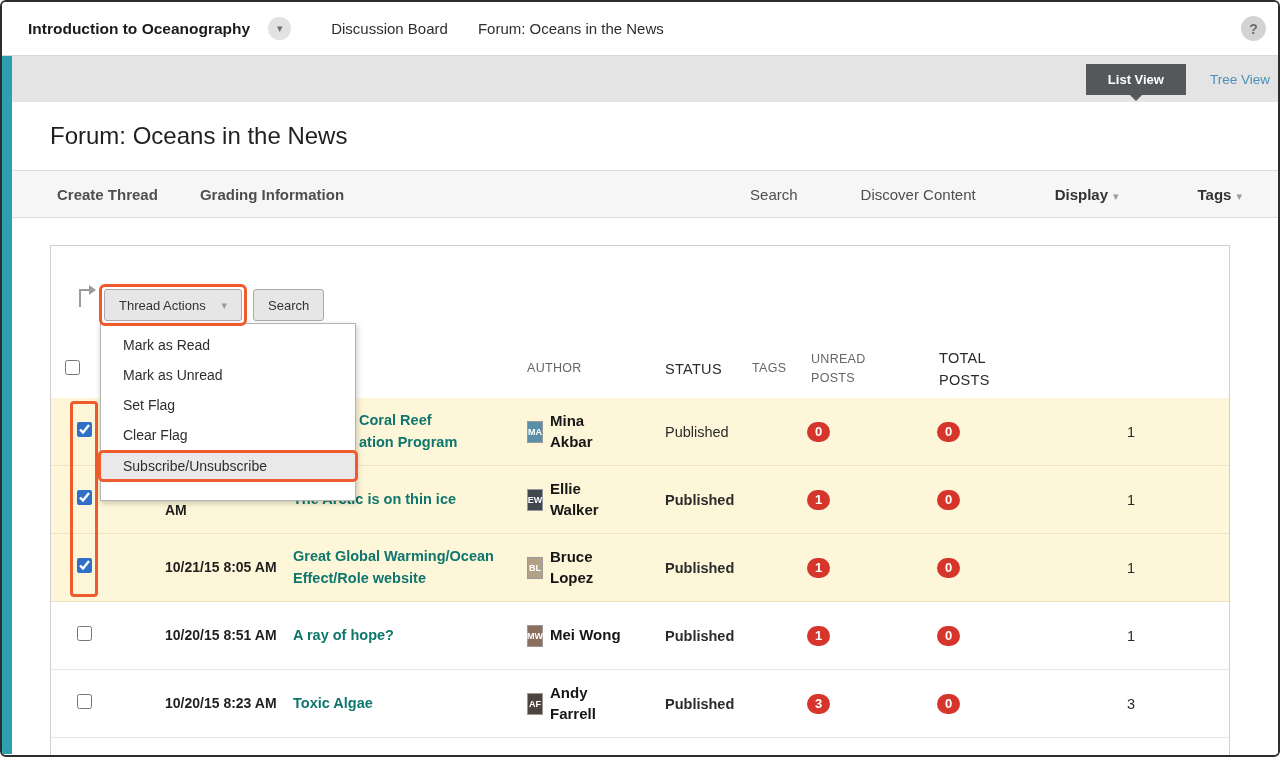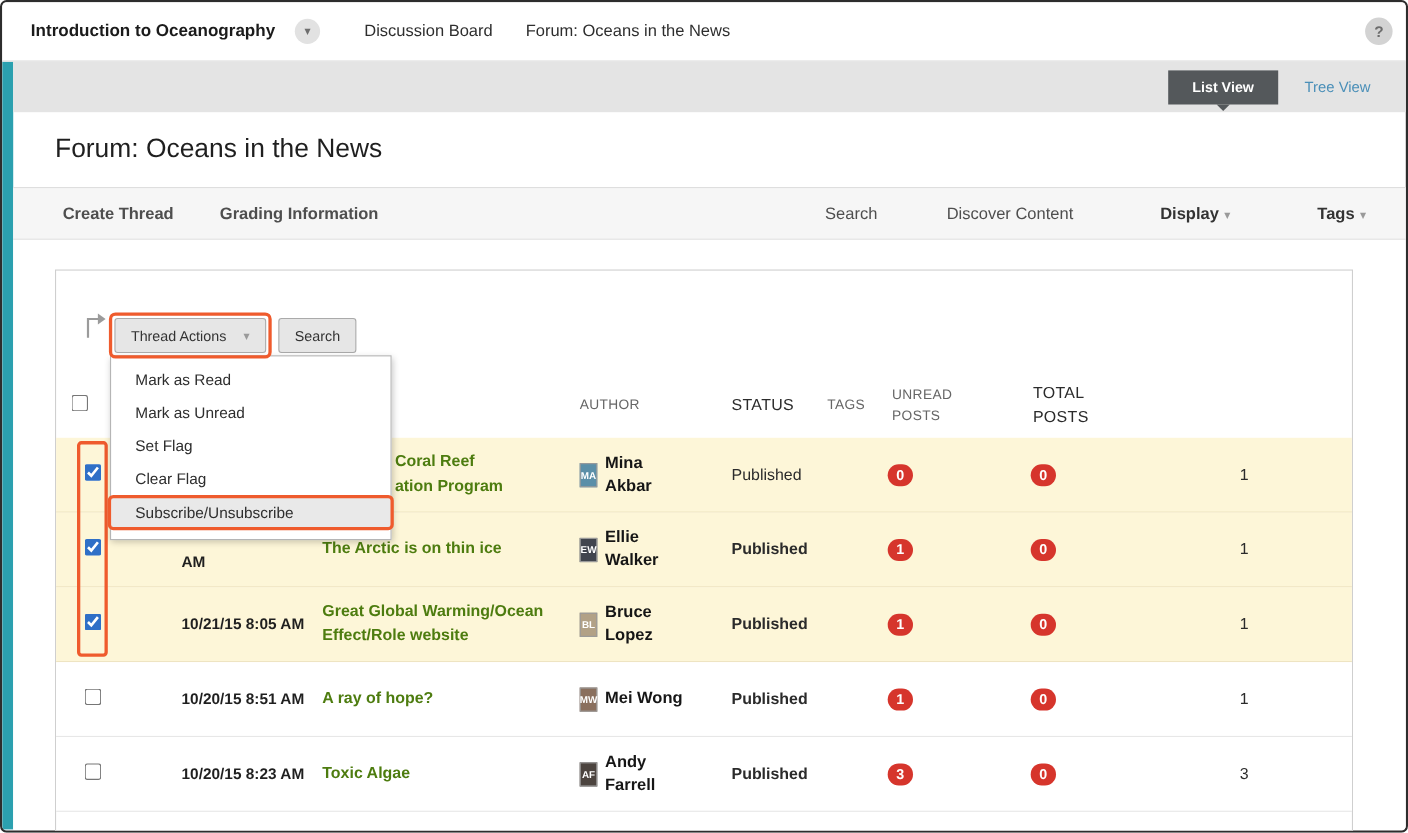--- a/index.html
+++ b/index.html
@@ -22,21 +22,21 @@
   .help-circle { position:absolute; right:12px; top:14px; width:25px; height:25px;
                  border-radius:50%; background:#d3d3d3; color:#6c6c6c; font-weight:bold;
                  font-size:14px; display:flex; align-items:center; justify-content:center; }
 
   .body-wrap { display:flex; height:698px; }
   .teal-stripe { width:10px; background:#2ba0af; flex:none; }
   .main { flex:1; min-width:0; display:flex; flex-direction:column; }
 
   
   .gray-band { height:46px; background:#e4e4e4; position:relative; flex:none; }
-  .view-toggle { position:absolute; right:32px; top:0; height:100%;
+  .view-toggle { position:absolute; right:8px; top:0; height:100%;
                  display:flex; align-items:center; }
   .list-tab { position:relative; background:#54585b; color:#fff; font-size:13px;
               font-weight:bold; padding:8px 22px; cursor:pointer; }
   .list-tab::after { content:''; position:absolute; top:100%; left:50%; margin-left:-6px;
                      border:6px solid transparent; border-top-color:#54585b; }
   .tree-link { margin-left:24px; color:#4a8fb8; font-size:13.5px; text-decoration:none; }
 
   
   .title-area { height:68px; display:flex; align-items:center; padding-left:38px; flex:none; }
   .page-title { font-size:24px; color:#1f1f1f; }
@@ -62,21 +62,21 @@
   .ta-callout { position:absolute; left:48px; top:38px; border:3px solid #ef5b2d;
                 border-radius:6px; padding:2px; z-index:25; }
   .btn { display:inline-flex; align-items:center; background:#e6e6e6;
          border:1px solid #aaa; border-radius:3px; font-size:13px; color:#333;
          padding:0 14px; height:32px; cursor:pointer; }
   .ta-btn { width:138px; justify-content:space-between; }
   .collect-btn { position:absolute; left:202px; top:43px; }
 
   .menu { position:absolute; left:49px; top:77px; width:256px; background:#fff;
           border:1px solid #b5b5b5; box-shadow:1px 2px 6px rgba(0,0,0,0.22);
-          z-index:20; padding:6px 0 8px; }
+          z-index:20; padding:6px 0 18px; }
   .menu-item { font-size:14px; color:#2e2e2e; padding:7px 10px 7px 22px; cursor:pointer; }
   .menu-item.hl { background:#e9e9e9; border:3px solid #ef5b2d; border-radius:5px;
                   margin:0 -3px; padding:5px 10px 5px 22px; }
 
   .checkbox-callout { position:absolute; left:19px; top:155px; width:28px; height:196px;
                       border:3px solid #ef5b2d; border-radius:4px; z-index:15;
                       pointer-events:none; }
 
   
   .thread-table { margin-top:94px; }
@@ -84,21 +84,21 @@
   .hdr { font-size:12.5px; color:#666; letter-spacing:0.3px; line-height:1.55; }
   .h-span-sm { display:inline-block; width:72px; }
   .h-span-md { display:inline-block; width:150px; }
   .h-span-xs { display:inline-block; width:58px; }
 
   .cell { flex:none; }
   .c-check { width:100px; }
   .c-date { width:128px; font-weight:bold; font-size:14px; color:#1f1f1f;
             line-height:1.5; padding-right:8px; }
   .c-thread { width:234px; padding-right:10px; }
-  .c-thread a { font-weight:bold; font-size:14.5px; color:#4d7c0f; text-decoration:none;
+  .c-thread a { font-weight:bold; font-size:14.5px; color:#0f766e; text-decoration:none;
                 line-height:1.45; white-space:pre-line; display:inline-block; }
   .c-author { width:138px; display:flex; align-items:center; }
   .avatar { width:16px; height:22px; border:1px solid #9a9a9a; color:#fff; font-size:9px;
             font-weight:bold; display:flex; align-items:center; justify-content:center;
             flex:none; margin-right:7px; }
   .a-name { font-weight:bold; font-size:15px; color:#161616; line-height:1.35; max-width:80px; }
   .c-status { width:87px; font-size:14.5px; color:#2b2b2b; }
   .c-status.bold { font-weight:bold; }
   .c-tags { width:53px; }
   .c-unread { width:132px; padding-left:2px; }

